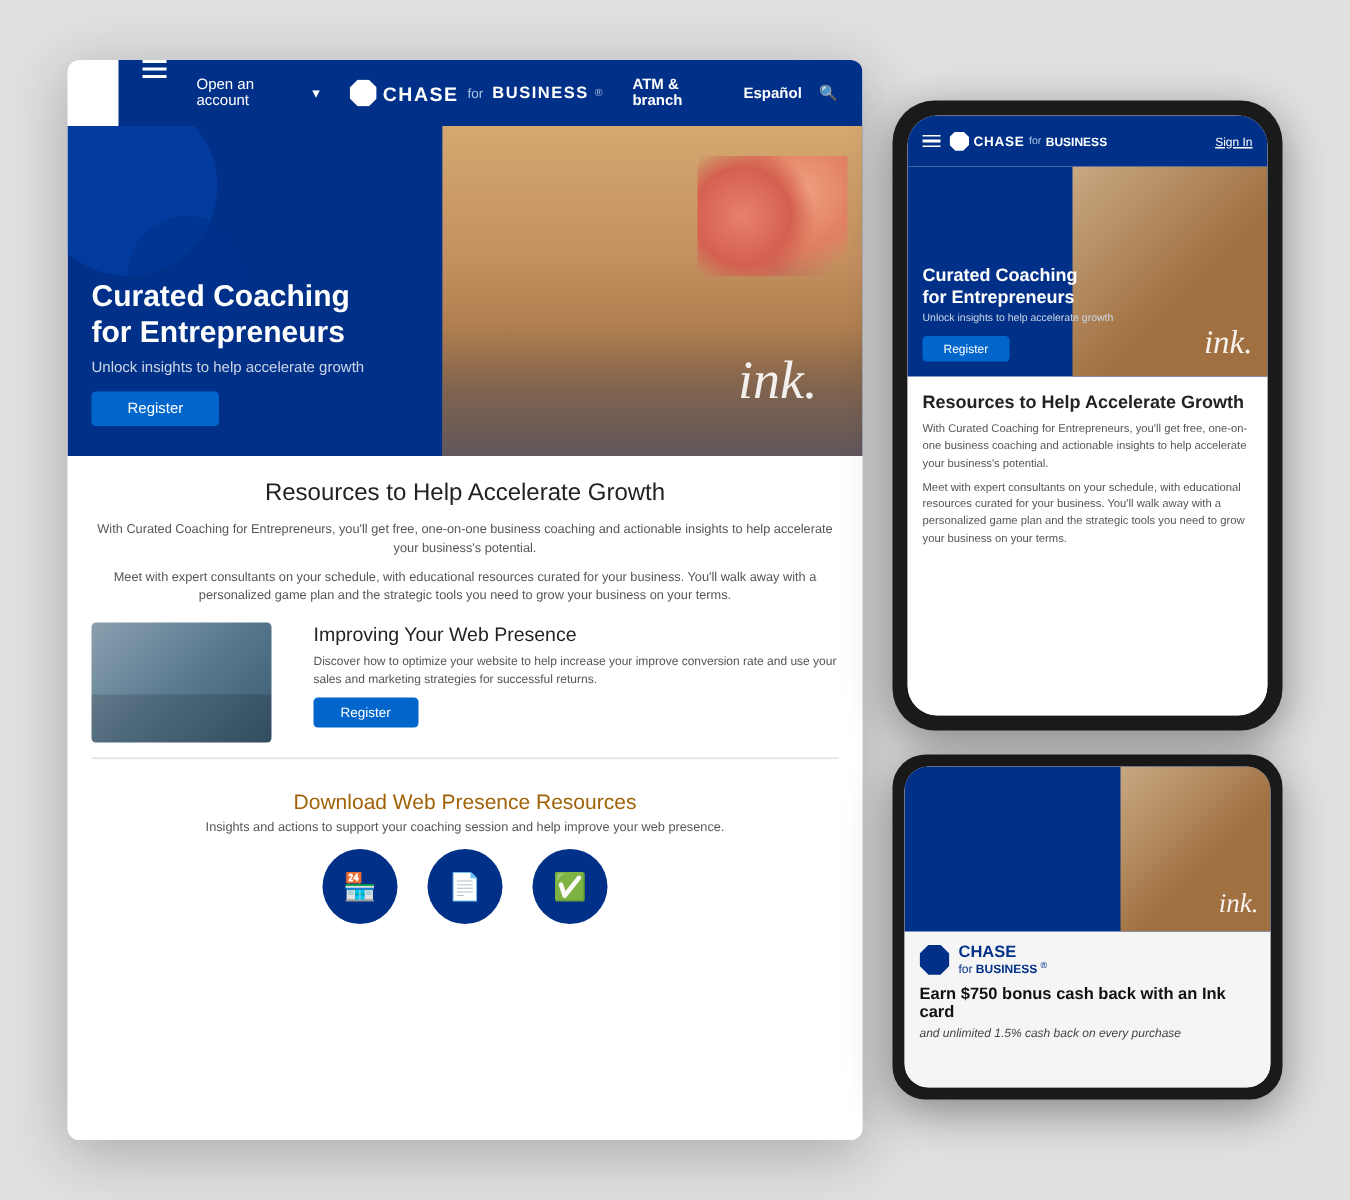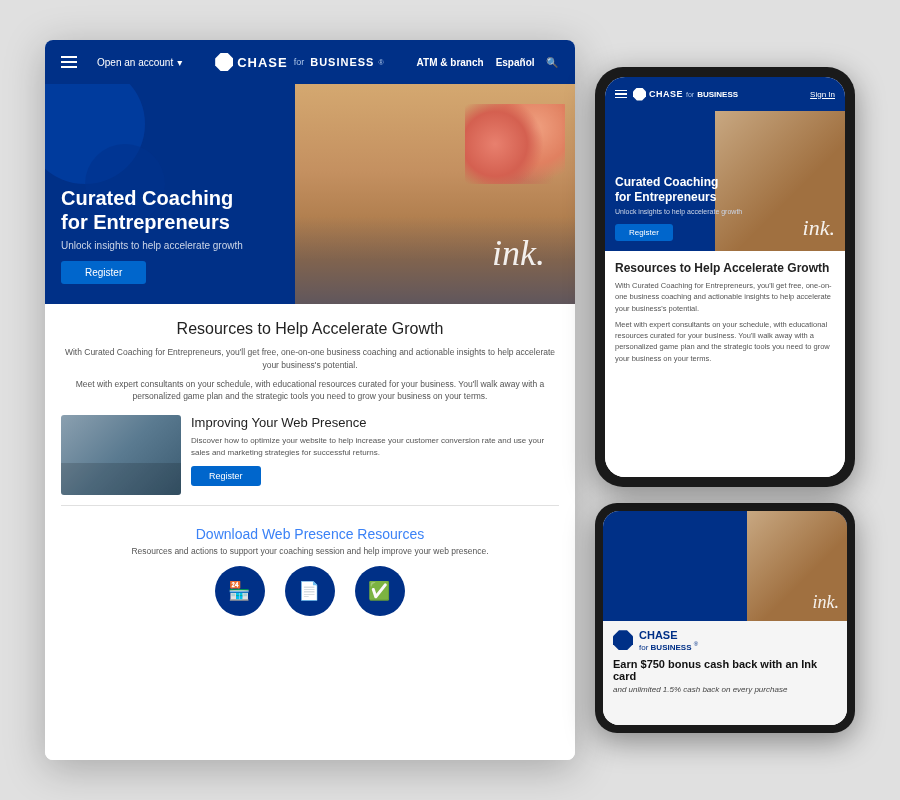--- a/index.html
+++ b/index.html
@@ -37,23 +37,23 @@
       flex-shrink: 0;
       display: flex;
       flex-direction: column;
     }
 
     
     .desktop-nav {
       background: #003087;
       height: 44px;
       display: flex;
-      align-items: center;
       padding: 0 16px;
       gap: 20px;
+      margin-left: 34px;
     }
     .nav-menu-icon {
       display: flex;
       flex-direction: column;
       gap: 3px;
       cursor: pointer;
     }
     .nav-menu-icon span {
       display: block;
       width: 16px;
@@ -234,21 +234,21 @@
     }
     .section-desc-2 {
       font-size: 8.5px;
       color: #555;
       text-align: center;
       line-height: 1.5;
       margin-bottom: 12px;
     }
     .card-row {
       display: flex;
-      gap: 10px;
+      gap: 28px;
       margin-bottom: 10px;
       justify-content: center;
     }
     .card-img {
       width: 120px;
       height: 80px;
       background: linear-gradient(135deg, #8ba0b0 0%, #5a7a90 50%, #3a5a70 100%);
       border-radius: 3px;
       flex-shrink: 0;
       position: relative;
@@ -289,21 +289,21 @@
     .divider {
       height: 1px;
       background: #e0e0e0;
       margin: 8px 0;
     }
     .download-section {
       text-align: center;
     }
     .download-title {
       font-size: 14px;
-      color: #3b82f6;
+      color: #a16207;
       margin-bottom: 4px;
       margin-top: 20px;
     }
     .download-desc {
       font-size: 8.5px;
       color: #555;
       margin-bottom: 10px;
     }
     .icon-row {
       display: flex;
@@ -609,30 +609,30 @@
 
     <div class="desktop-content">
       <div class="section-title">Resources to Help Accelerate Growth</div>
       <div class="section-desc">With Curated Coaching for Entrepreneurs, you'll get free, one-on-one business coaching and actionable insights to help accelerate your business's potential.</div>
       <div class="section-desc-2">Meet with expert consultants on your schedule, with educational resources curated for your business. You'll walk away with a personalized game plan and the strategic tools you need to grow your business on your terms.</div>
 
       <div class="card-row">
         <div class="card-img"></div>
         <div class="card-body">
           <div class="card-title">Improving Your Web Presence</div>
-          <div class="card-text">Discover how to optimize your website to help increase your customer conversion rate and use your sales and marketing strategies for successful returns.</div>
+          <div class="card-text">Discover how to optimize your website to help increase your improve conversion rate and use your sales and marketing strategies for successful returns.</div>
           <button class="card-btn">Register</button>
         </div>
       </div>
 
       <div class="divider"></div>
 
       <div class="download-section">
         <div class="download-title">Download Web Presence Resources</div>
-        <div class="download-desc">Resources and actions to support your coaching session and help improve your web presence.</div>
+        <div class="download-desc">Insights and actions to support your coaching session and help improve your web presence.</div>
         <div class="icon-row">
           <div class="icon-circle">🏪</div>
           <div class="icon-circle">📄</div>
           <div class="icon-circle">✅</div>
         </div>
       </div>
     </div>
   </div>
 
   <div class="right-column">

